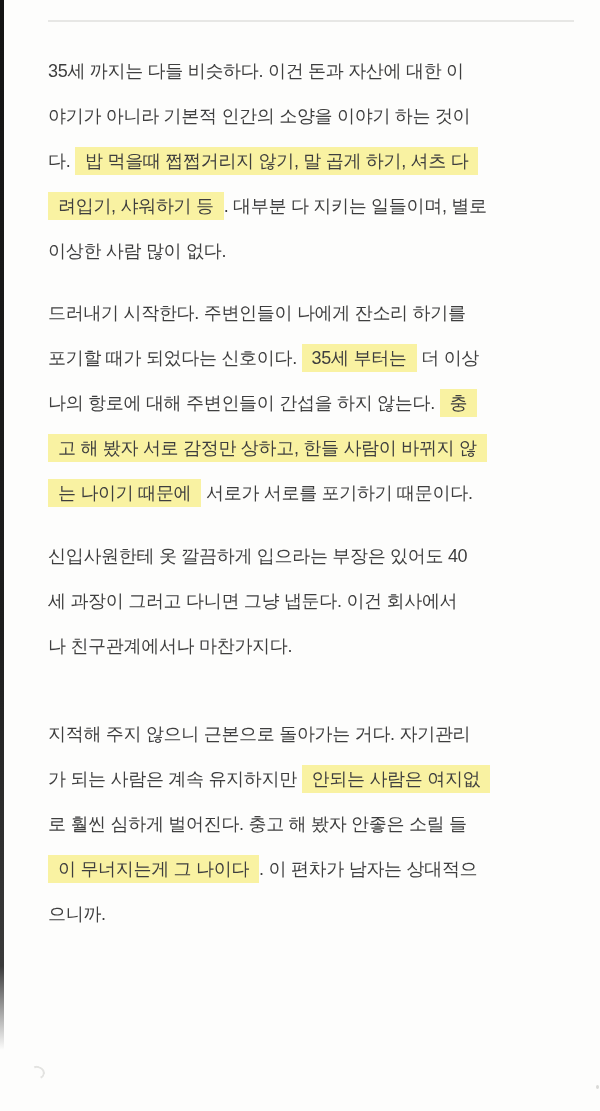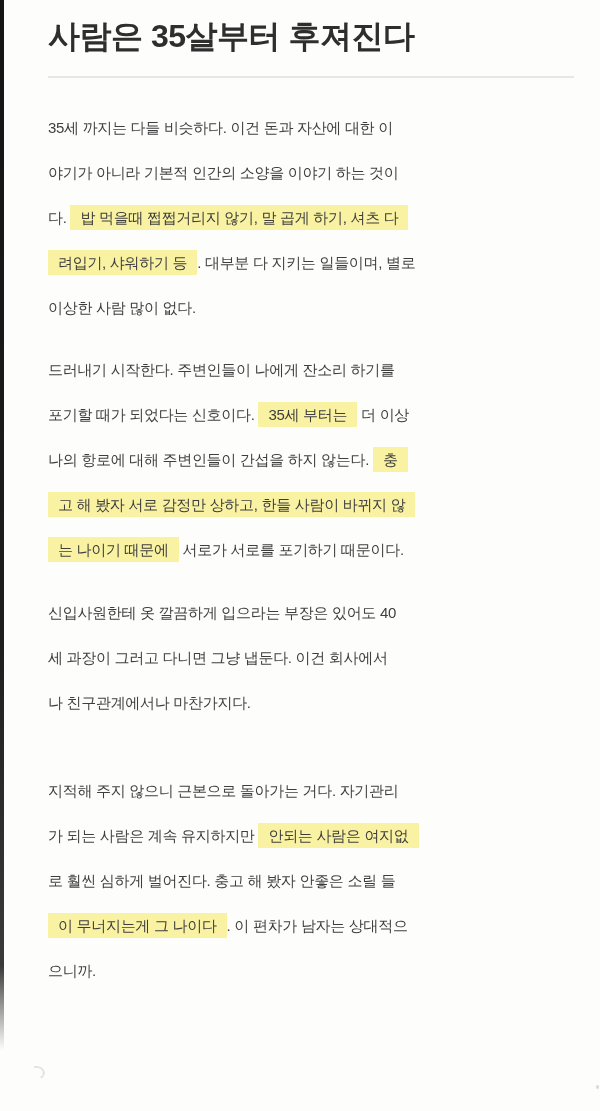--- a/index.html
+++ b/index.html
@@ -42,21 +42,21 @@
     margin-top: 20px;
     height: 2px;
     background: var(--divider);
   }
   .para { }
   .para:nth-of-type(1) { margin-top: 27px; }
   .para:nth-of-type(2) { margin-top: 17px; }
   .para:nth-of-type(3) { margin-top: 18px; }
   .para:nth-of-type(4) { margin-top: 43px; }
   .line {
-    font-size: 15px;
+    font-size: 18px;
     line-height: 45px;
     letter-spacing: -0.3px;
     color: var(--text);
     white-space: nowrap;
   }
   .line span { display: inline; }
   .hl {
     background: var(--hl);
     padding: 4px 10px;
   }
@@ -77,21 +77,20 @@
     background: #d9d9d7;
     border-radius: 50%;
   }
 </style>
 </head>
 <body>
 
 <div class="left-edge"></div>
 
 <div class="content">
-  <h1 class="post-title">사람은 35살부터 후져진다</h1>
   <div class="divider"></div>
   <div id="article-body">
       <div class="para">
         <div class="line"><span>35세 까지는 다들 비슷하다. 이건 돈과 자산에 대한 이</span></div>
         <div class="line"><span>야기가 아니라 기본적 인간의 소양을 이야기 하는 것이</span></div>
         <div class="line"><span>다. </span><span class="hl">밥 먹을때 쩝쩝거리지 않기, 말 곱게 하기, 셔츠 다</span></div>
         <div class="line"><span class="hl">려입기, 샤워하기 등</span><span>. 대부분 다 지키는 일들이며, 별로</span></div>
         <div class="line"><span>이상한 사람 많이 없다.</span></div>
       </div>
       <div class="para">

